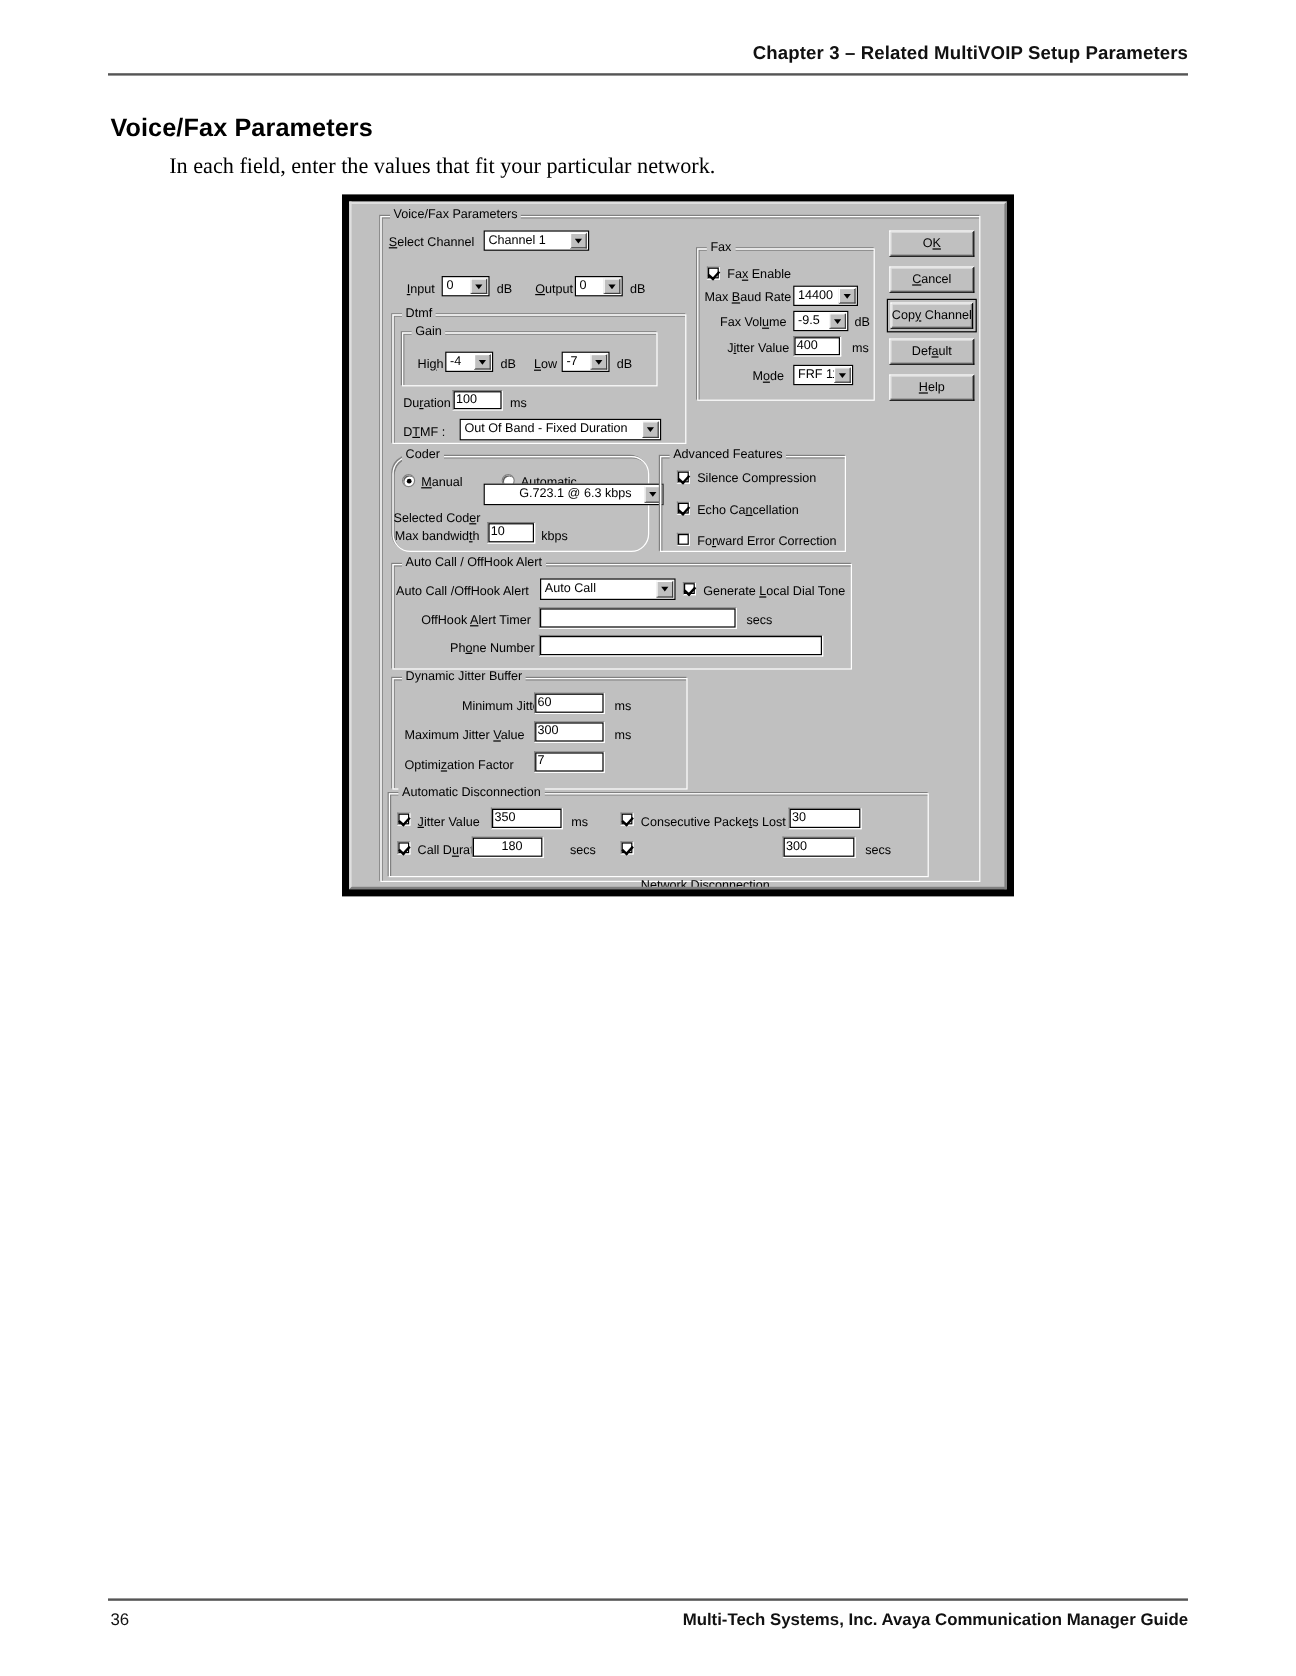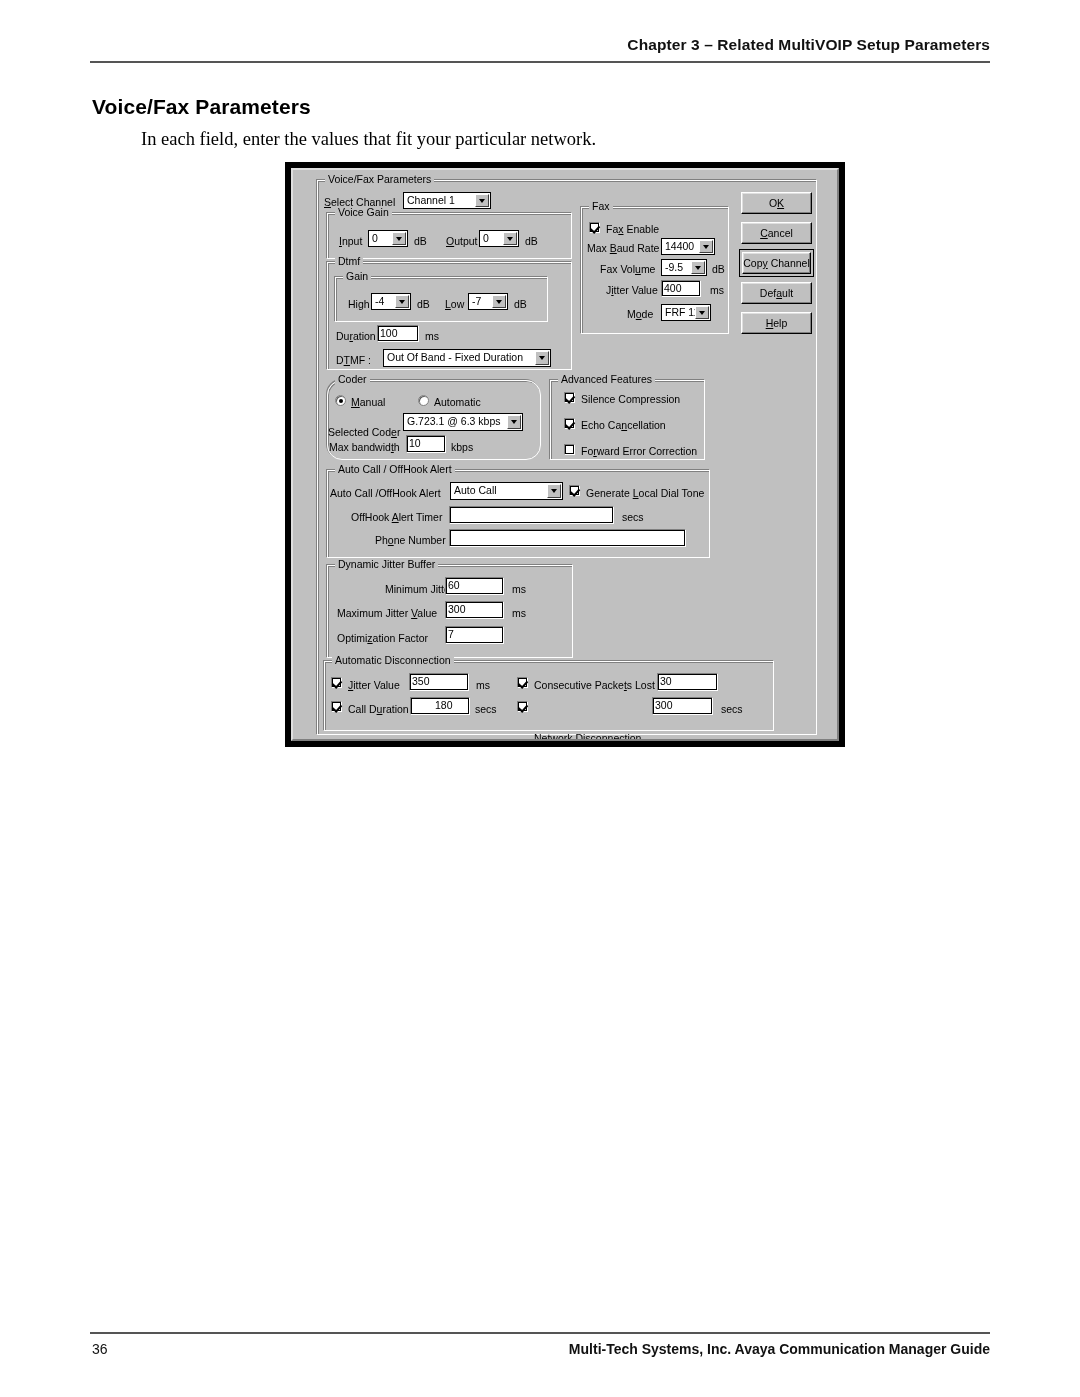--- a/index.html
+++ b/index.html
@@ -169,23 +169,20 @@
     </div>
 
     <div class="lbl" style="left:31px;top:26px;">
       <span class="u">S</span>elect Channel
     </div>
     <div class="cb" style="left:110px;top:22px;width:88px;height:17px;">
       <span>Channel 1</span>
       <span class="arw"></span>
     </div>
 
-    <div class="grp" style="left:34px;top:43px;width:245px;height:46px;">
-      <div class="cap">Voice Gain</div>
-    </div>
     <div class="lbl" style="left:46px;top:65px;"><span class="u">I</span>nput</div>
     <div class="cb" style="left:75px;top:60px;width:40px;height:17px;">
       <span>0</span>
       <span class="arw"></span>
     </div>
     <div class="lbl" style="left:121px;top:65px;">dB</div>
     <div class="lbl" style="left:153px;top:65px;"><span class="u">O</span>utput</div>
     <div class="cb" style="left:186px;top:60px;width:40px;height:17px;">
       <span>0</span>
       <span class="arw"></span>
@@ -273,21 +270,21 @@
 
     <div class="grp" style="left:34px;top:210px;width:214px;height:80px;border-radius:15px;">
       <div class="cap">Coder</div>
     </div>
     <div class="rd on" style="left:42px;top:225px;"></div>
     <div class="lbl" style="left:58px;top:226px;"><span class="u">M</span>anual</div>
     <div class="rd" style="left:125px;top:225px;"></div>
     <div class="lbl" style="left:141px;top:226px;">Automatic</div>
 
     <div class="lbl" style="left:35px;top:256px;">Selected Cod<span class="u">e</span>r</div>
-    <div class="cb" style="left:110px;top:243px;width:120px;height:18px;">
+    <div class="cb" style="left:110px;top:233px;width:150px;height:18px;text-align:center;">
       <span>G.723.1 @ 6.3 kbps</span>
       <span class="arw"></span>
     </div>
 
     <div class="lbl" style="left:36px;top:271px;">Max bandwid<span class="u">t</span>h</div>
     <div class="fld" style="left:113px;top:265px;width:40px;height:18px;">
       <span>10</span>
     </div>
     <div class="lbl" style="left:158px;top:271px;">kbps</div>
 
@@ -348,21 +345,21 @@
     </div>
     <div class="ck on" style="left:38px;top:507px;"></div>
     <div class="lbl" style="left:55px;top:509px;"><span class="u">J</span>itter Value</div>
     <div class="fld" style="left:116px;top:503px;width:60px;height:18px;">
       <span>350</span>
     </div>
     <div class="lbl" style="left:183px;top:509px;">ms</div>
 
     <div class="ck on" style="left:38px;top:531px;"></div>
     <div class="lbl" style="left:55px;top:533px;">Call D<span class="u">u</span>ration</div>
-    <div class="fld" style="left:117px;top:527px;width:60px;height:18px;padding-left:24px;">
+    <div class="fld" style="left:100px;top:527px;width:60px;height:18px;padding-left:24px;">
       <span>180</span>
     </div>
     <div class="lbl" style="left:182px;top:533px;">secs</div>
 
     <div class="ck on" style="left:224px;top:507px;"></div>
     <div class="lbl" style="left:241px;top:509px;">Consecutive Packe<span class="u">t</span>s Lost</div>
     <div class="fld" style="left:364px;top:503px;width:61px;height:18px;">
       <span>30</span>
     </div>
 

